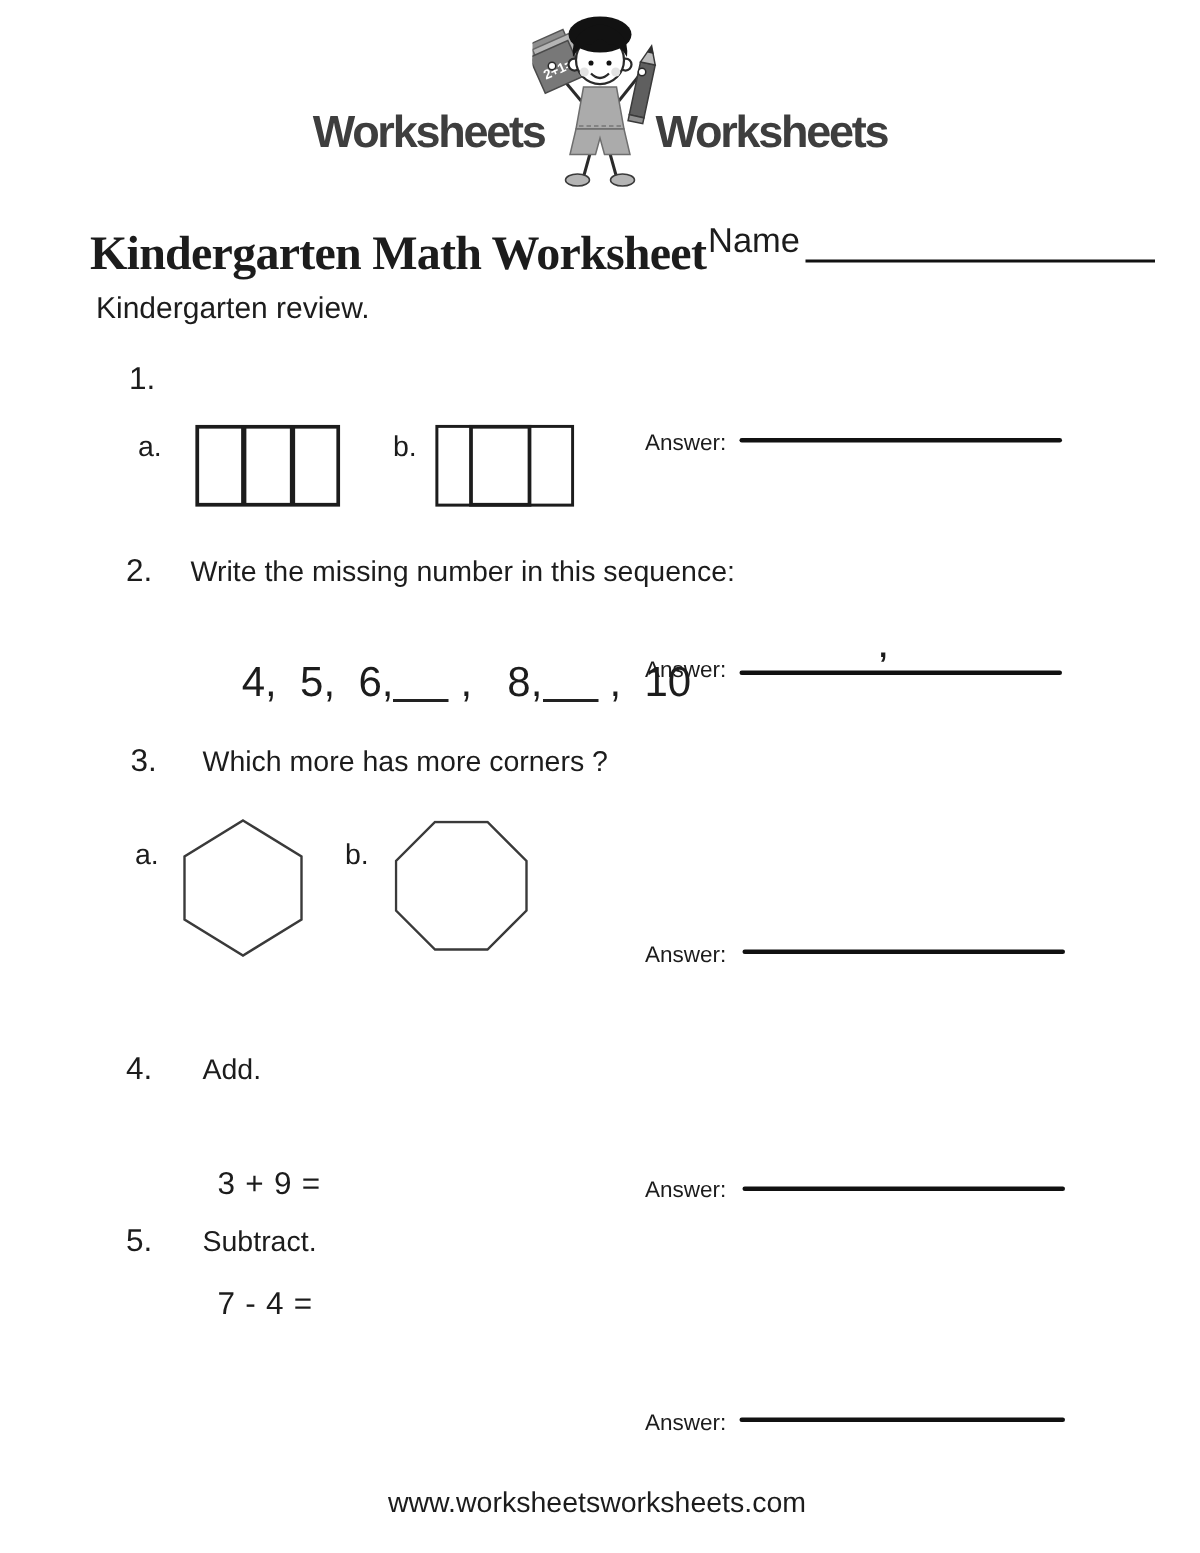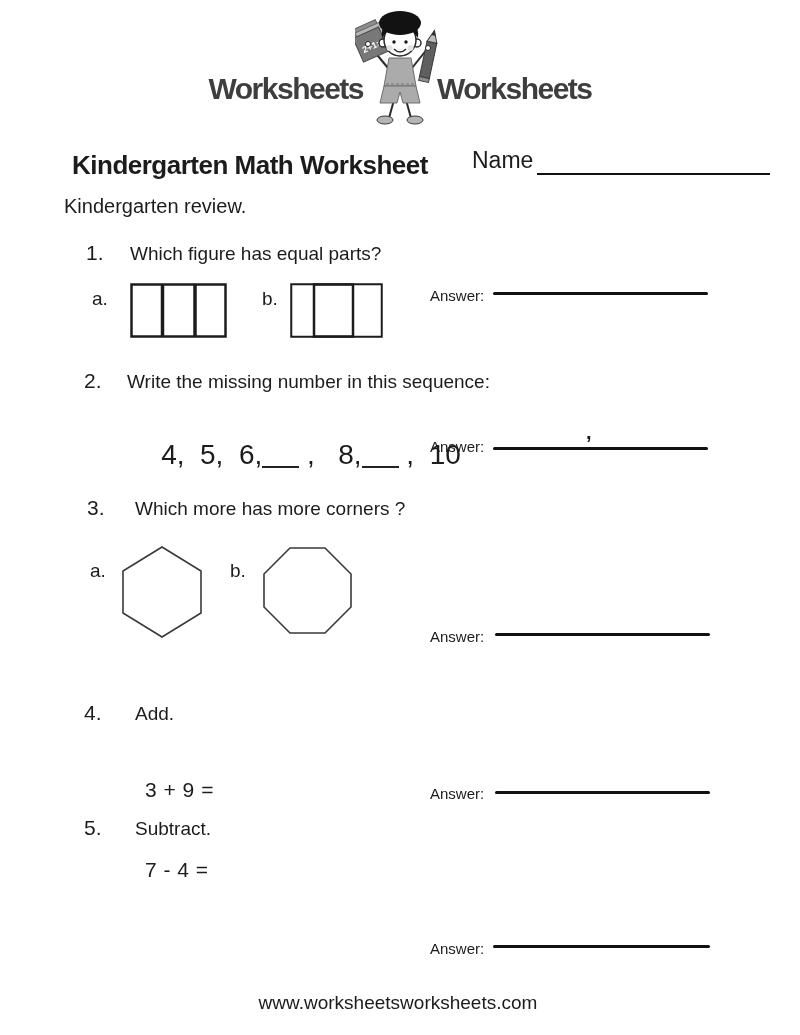--- a/index.html
+++ b/index.html
@@ -9,21 +9,21 @@
   }
   .abs{position:absolute;}
 
   
   .logo-row{position:absolute;left:0;top:6px;width:800px;display:flex;justify-content:center;align-items:flex-end;}
   .logo-word{font-size:30px;font-weight:bold;letter-spacing:-1.5px;color:#3e3e3e;margin-bottom:20px;text-align:center;}
   .logo-word.left{margin-right:-8px;}
   .logo-word.right{margin-left:-8px;}
 
   
-  .title{left:72px;top:150px;font-size:26px;font-weight:bold;letter-spacing:-0.5px;}
+  .title{left:60px;top:150px;font-size:32px;font-weight:bold;letter-spacing:-0.5px;font-family:Liberation Serif, serif;}
   .name-label{left:472px;top:147px;font-size:23px;}
   .name-line{left:537px;top:173px;width:233px;height:0;border-bottom:2px solid #111;}
   .subtitle{left:64px;top:195px;font-size:20px;text-align:center;}
 
   
   .qnum{font-size:21px;}
   .qtext{font-size:19px;}
   .optlabel{font-size:19px;}
   .expr{font-size:21px;letter-spacing:0.5px;}
 
@@ -96,21 +96,20 @@
     </span>
     <span class="logo-word right">Worksheets</span>
   </div>
 
   <div class="abs title">Kindergarten Math Worksheet</div>
   <div class="abs name-label">Name</div>
   <div class="abs name-line"></div>
   <div class="abs subtitle">Kindergarten review.</div>
 
   <div class="abs qnum" style="left:86px;top:241px;">1.</div>
-  <div class="abs qtext" style="left:130px;top:243px;">Which figure has equal parts?</div>
 
   <div class="abs optlabel" style="left:92px;top:288px;">a.</div>
   <div class="abs" style="left:130px;top:283px;">
     <svg width="97" height="55">
       <rect x="1.5" y="1.5" width="94" height="52" fill="none" stroke="#1c1c1c" stroke-width="2.5"></rect>
       <line x1="32.5" y1="2" x2="32.5" y2="53" stroke="#1c1c1c" stroke-width="3.5"></line>
       <line x1="65" y1="2" x2="65" y2="53" stroke="#1c1c1c" stroke-width="3.5"></line>
     </svg>
   </div>
   <div class="abs optlabel" style="left:262px;top:288px;">b.</div>

